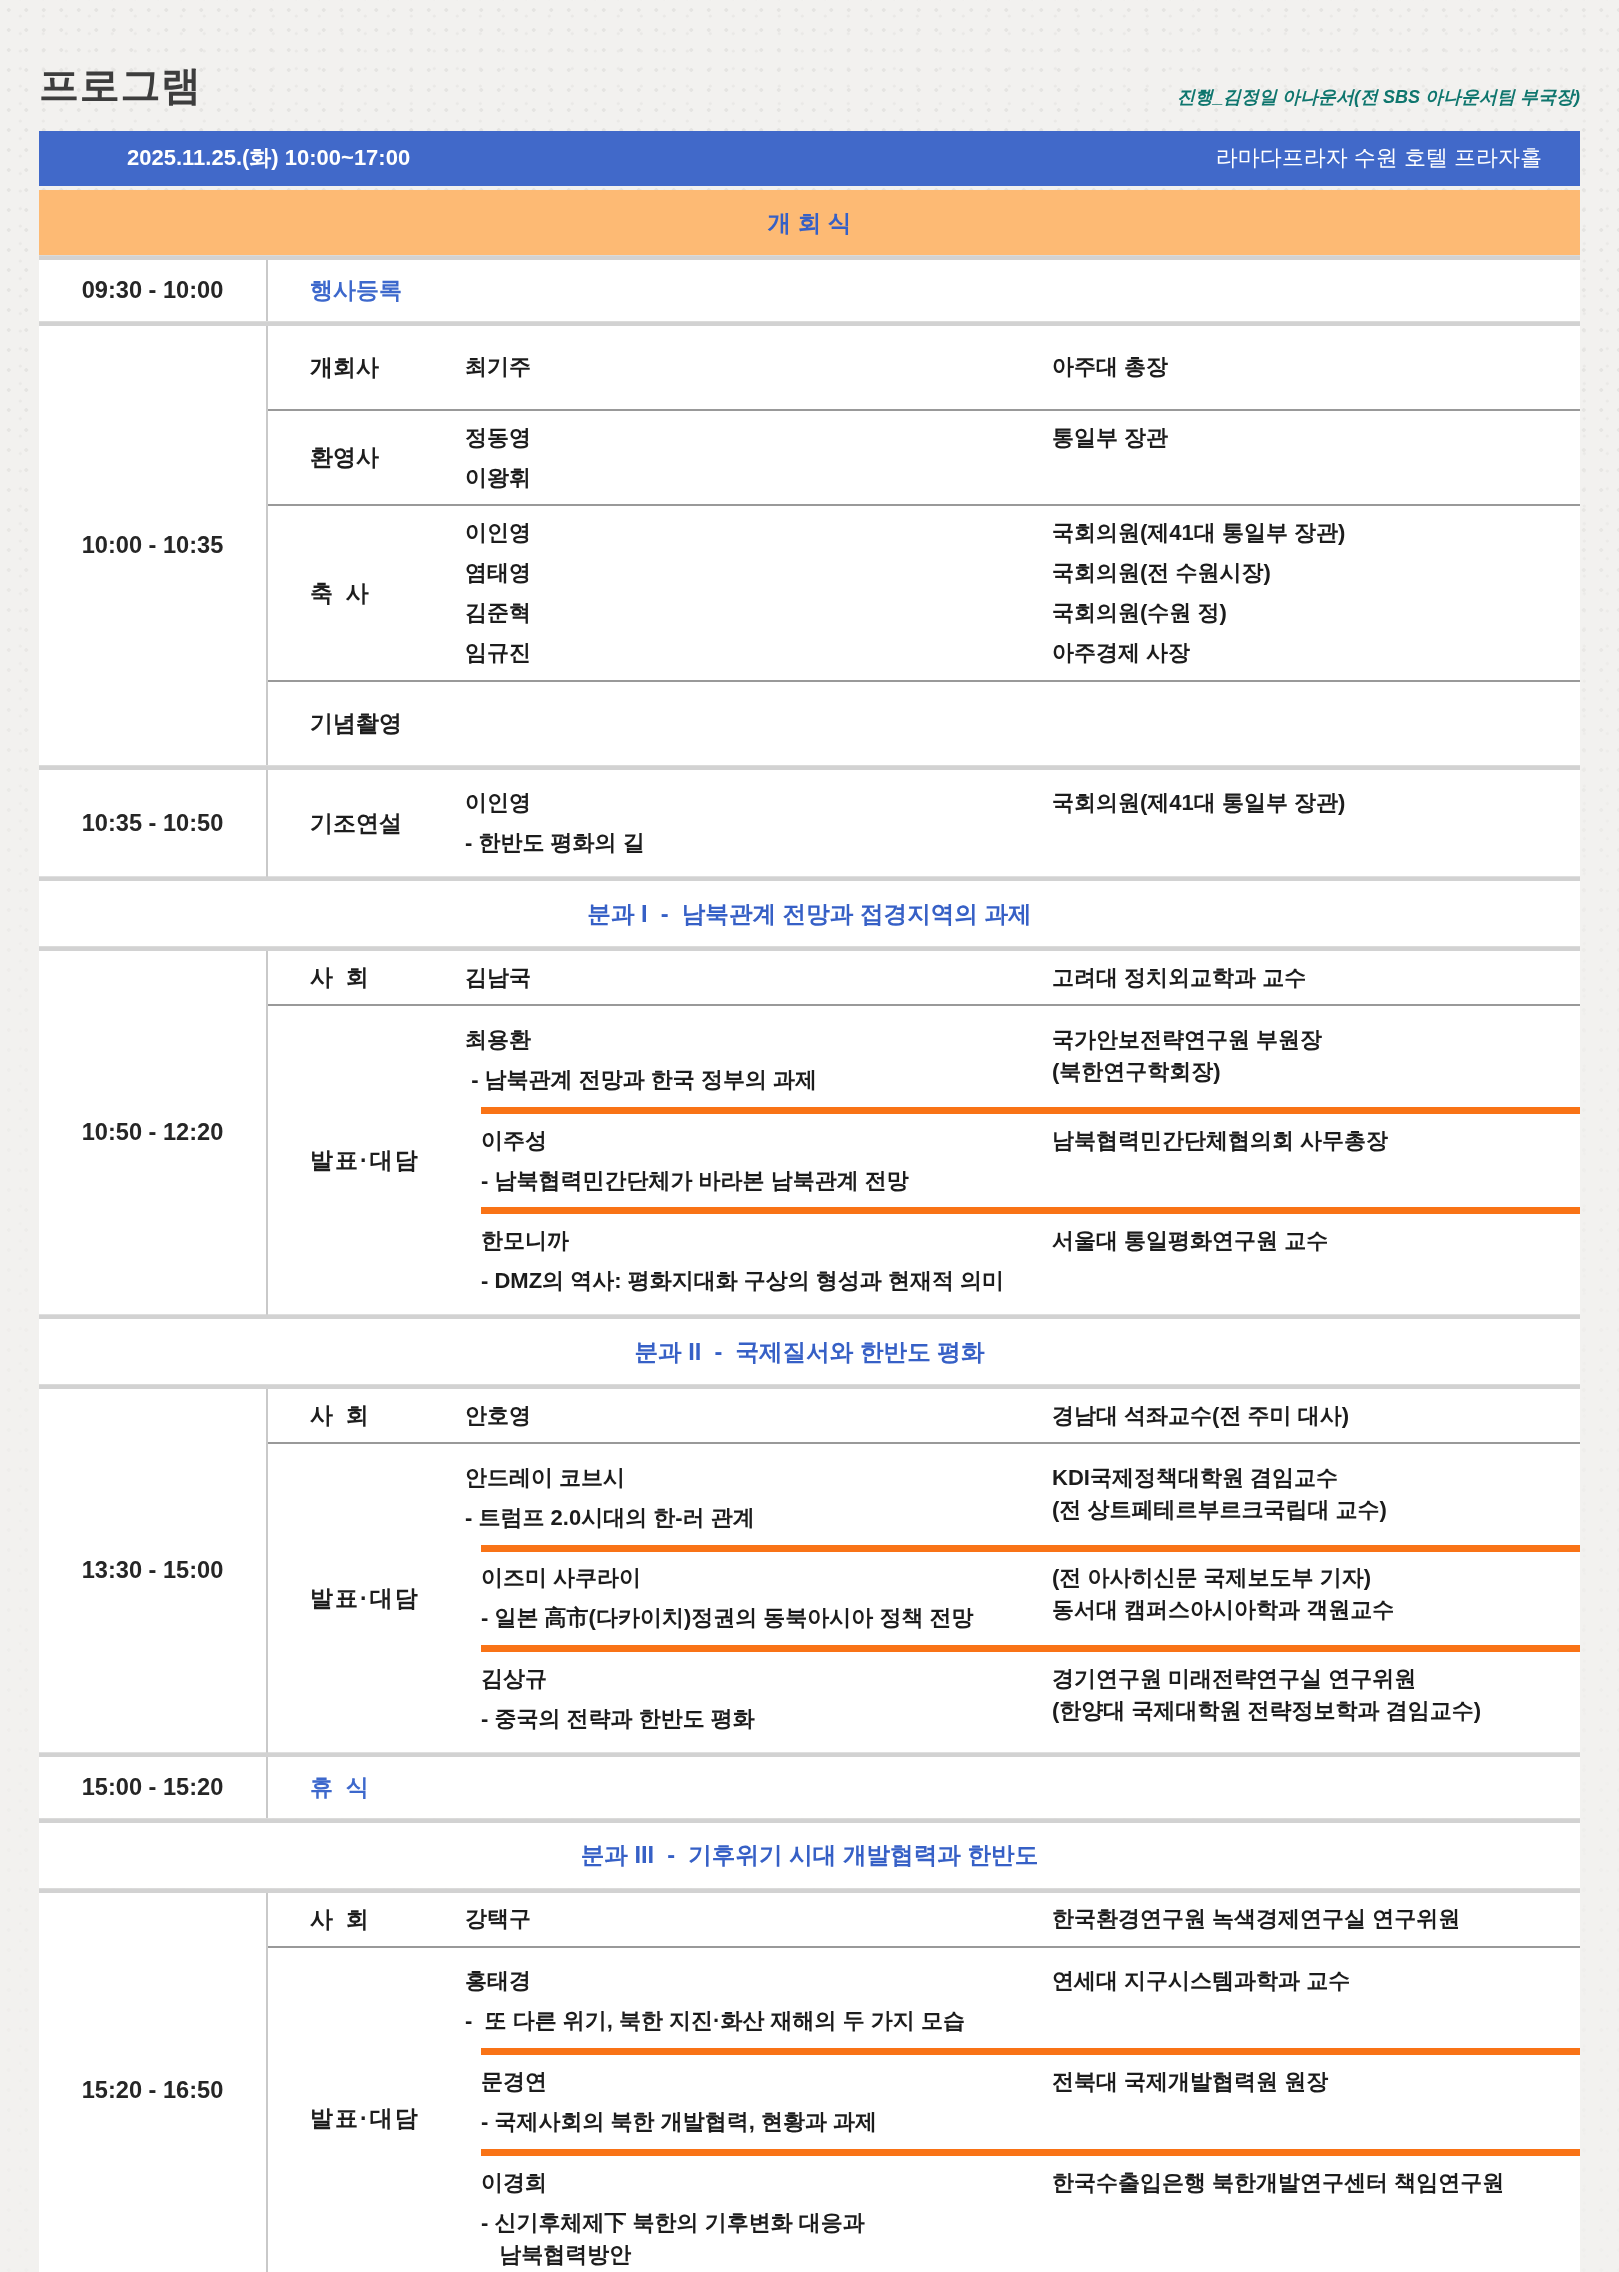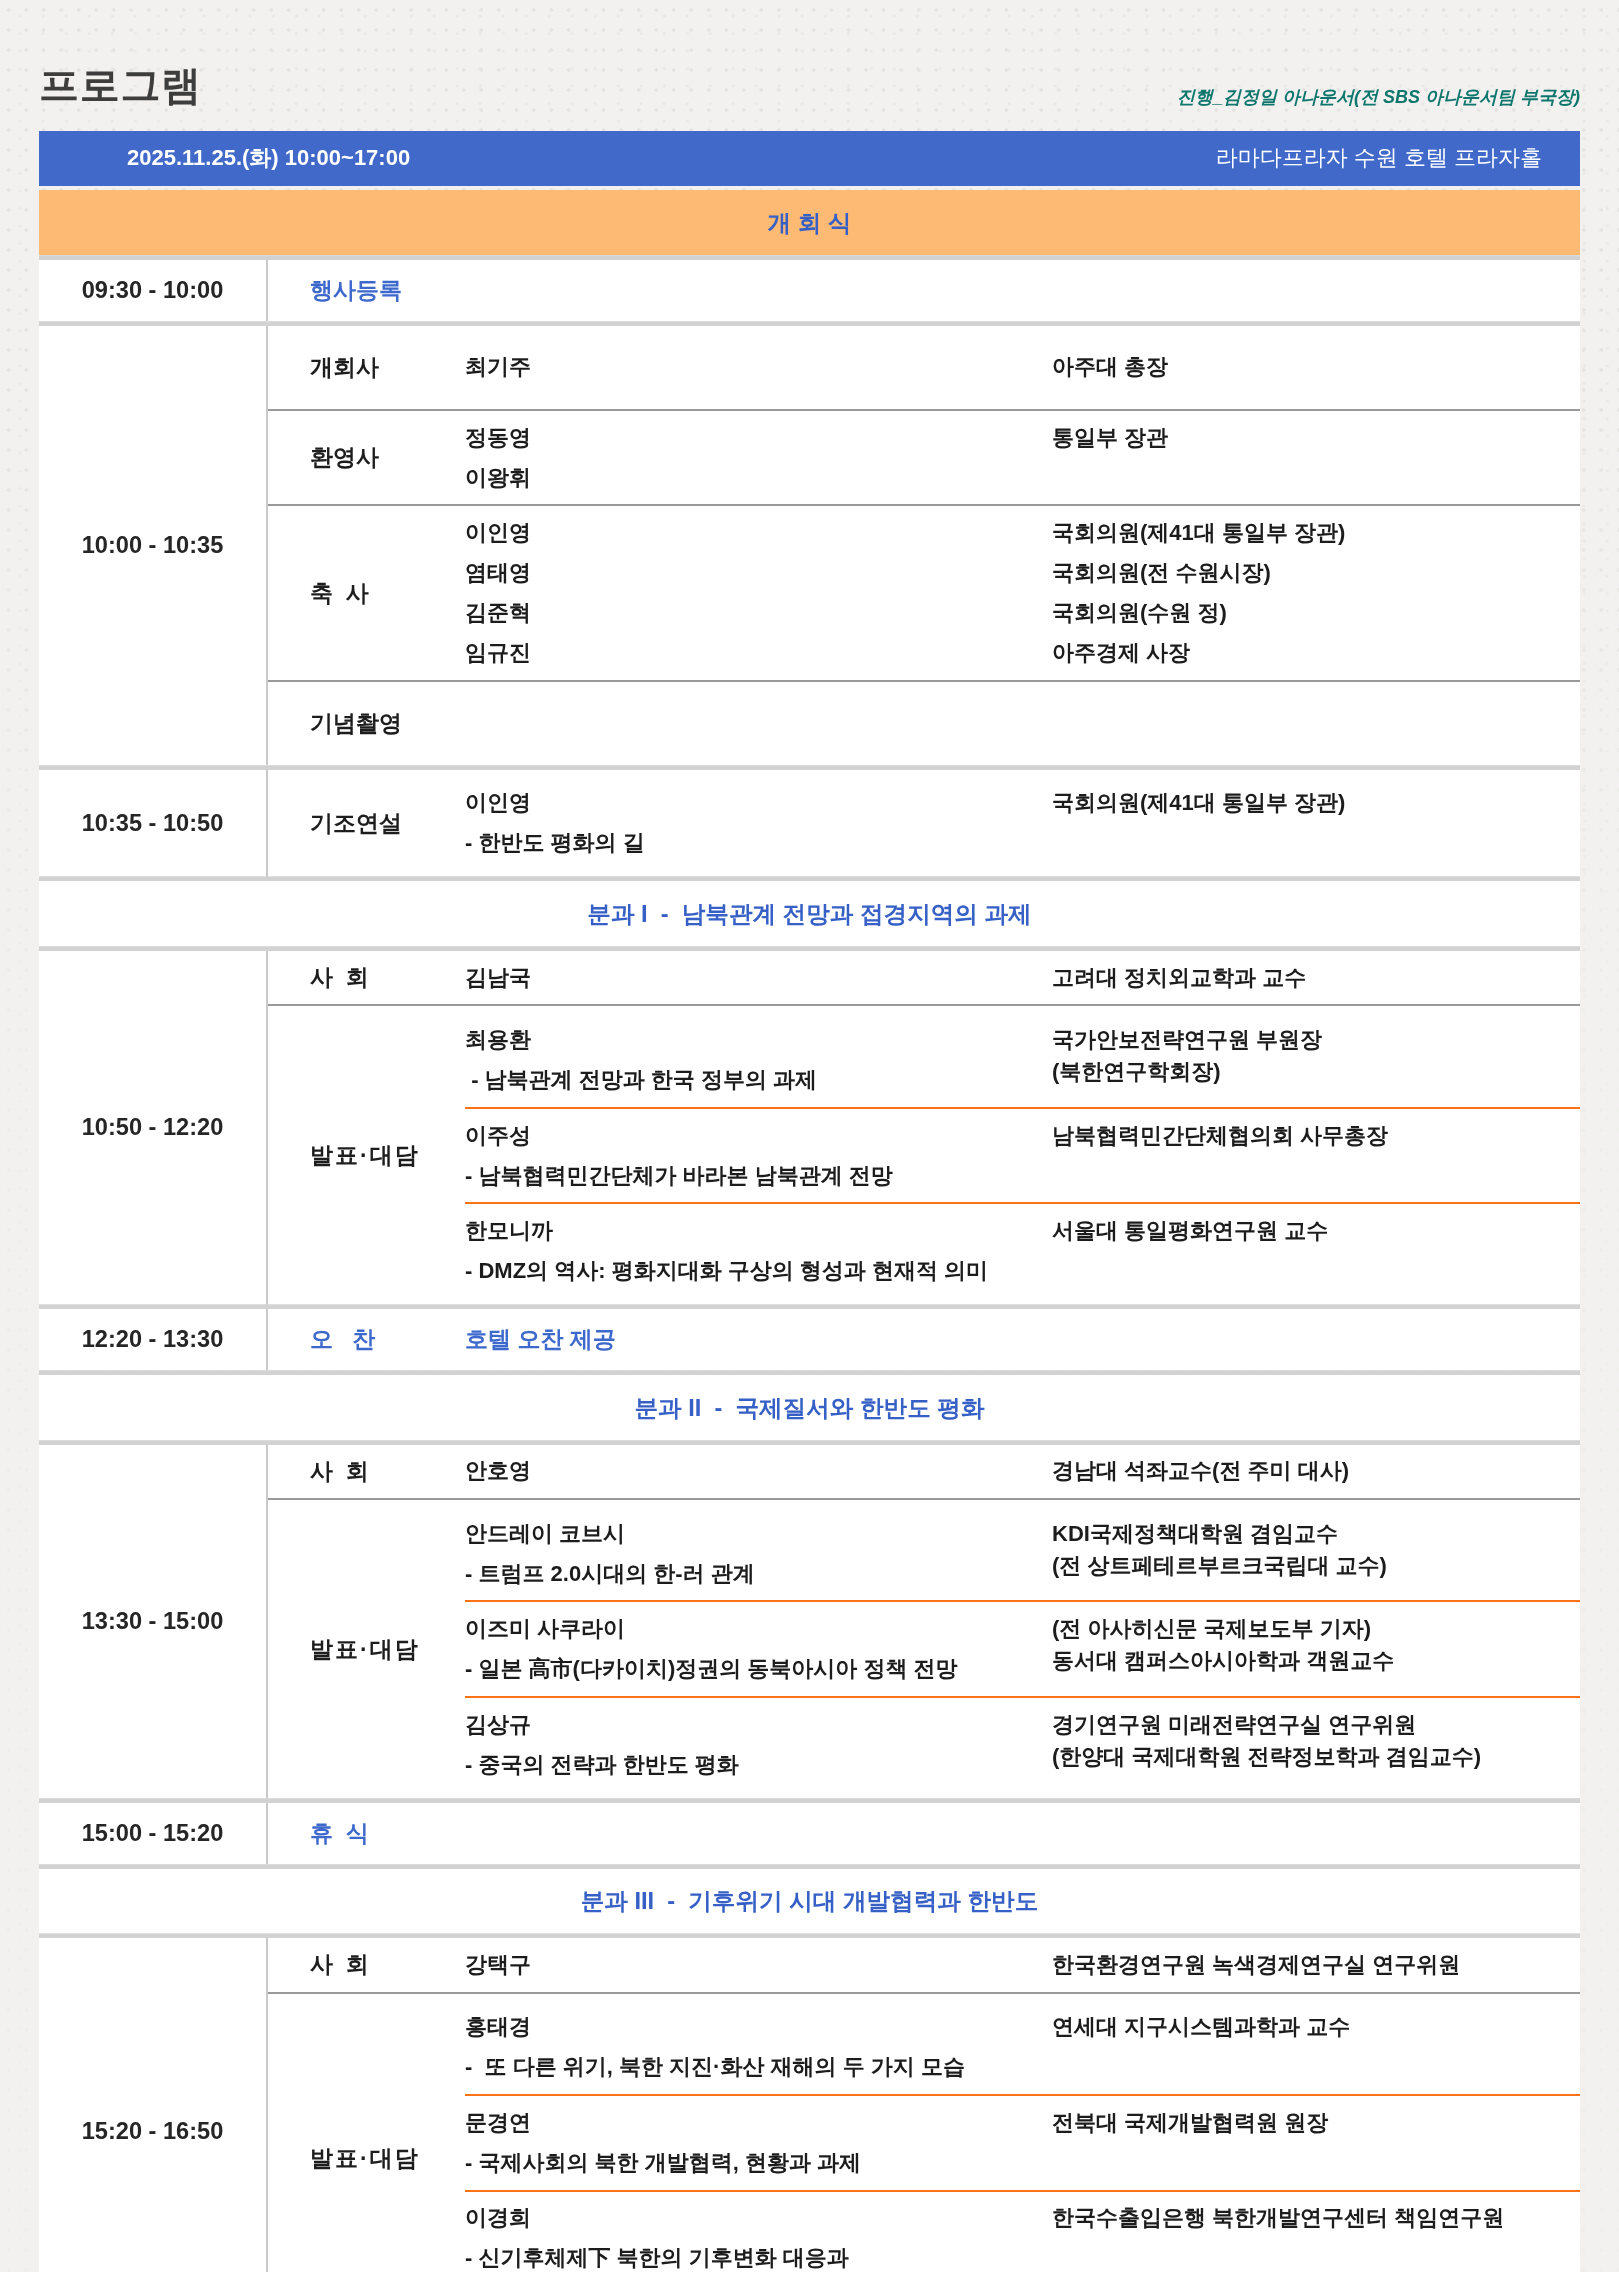--- a/index.html
+++ b/index.html
@@ -48,21 +48,21 @@
 
   .segment{display:flex;align-items:center;padding:6.7px 0;}
   .segment.seg-sep{border-top:2px solid #999;}
   .segment.tall{min-height:70px;}
   .role{width:197px;flex:0 0 197px;padding-left:42px;box-sizing:border-box;
         font-size:23px;font-weight:800;color:#1d1d1d;white-space:pre;align-self:center;}
   .role.spaced{letter-spacing:2px;}
   .entries{flex:1;display:flex;flex-direction:column;}
 
   .entry{display:flex;align-items:flex-start;padding:10.8px 0;}
-  .entry.sep{border-top:2px solid #f97316;}
+  .entry.sep{border-top:7px solid #f97316;margin-left:16px;}
   .entry .left{flex:1;padding-right:16px;}
   .entry .affil{width:528px;flex:0 0 528px;padding-right:6.7px;box-sizing:border-box;}
   .name,.topic,.affil-line{font-size:22px;font-weight:700;color:#1c1c1c;line-height:32px;white-space:pre-wrap;}
   .topic.gap{margin-top:8px;}
   .entry.plain{padding:2px 0;}
   .entry.plain .name,.entry.plain .affil-line{line-height:36px;}
 
   .simple-line{display:flex;align-items:center;min-height:61px;}
   .simple-line .role-blue{width:197px;flex:0 0 197px;padding-left:42px;box-sizing:border-box;
        color:#3D68CC;font-size:23px;font-weight:800;white-space:pre;}
@@ -244,31 +244,20 @@
                   <div class="topic gap">- DMZ의 역사: 평화지대화 구상의 형성과 현재적 의미</div>
                 </div>
                 <div class="affil">
                   <div class="affil-line">서울대 통일평화연구원 교수</div>
                 </div>
               </div>
             </div>
           </div>
         </div>
       </div>
-      <div class="time-row">
-        <div class="time-cell">
-          <span>12:20 - 13:30</span>
-        </div>
-        <div class="content">
-          <div class="simple-line">
-            <div class="role-blue">오   찬</div>
-            <div class="value-blue">호텔 오찬 제공</div>
-          </div>
-        </div>
-      </div>
       <div class="session-row">
         <span>분과 II  -  국제질서와 한반도 평화</span>
       </div>
       <div class="time-row">
         <div class="time-cell">
           <span>13:30 - 15:00</span>
         </div>
         <div class="content">
           <div class="segment">
             <div class="role">사  회</div>

